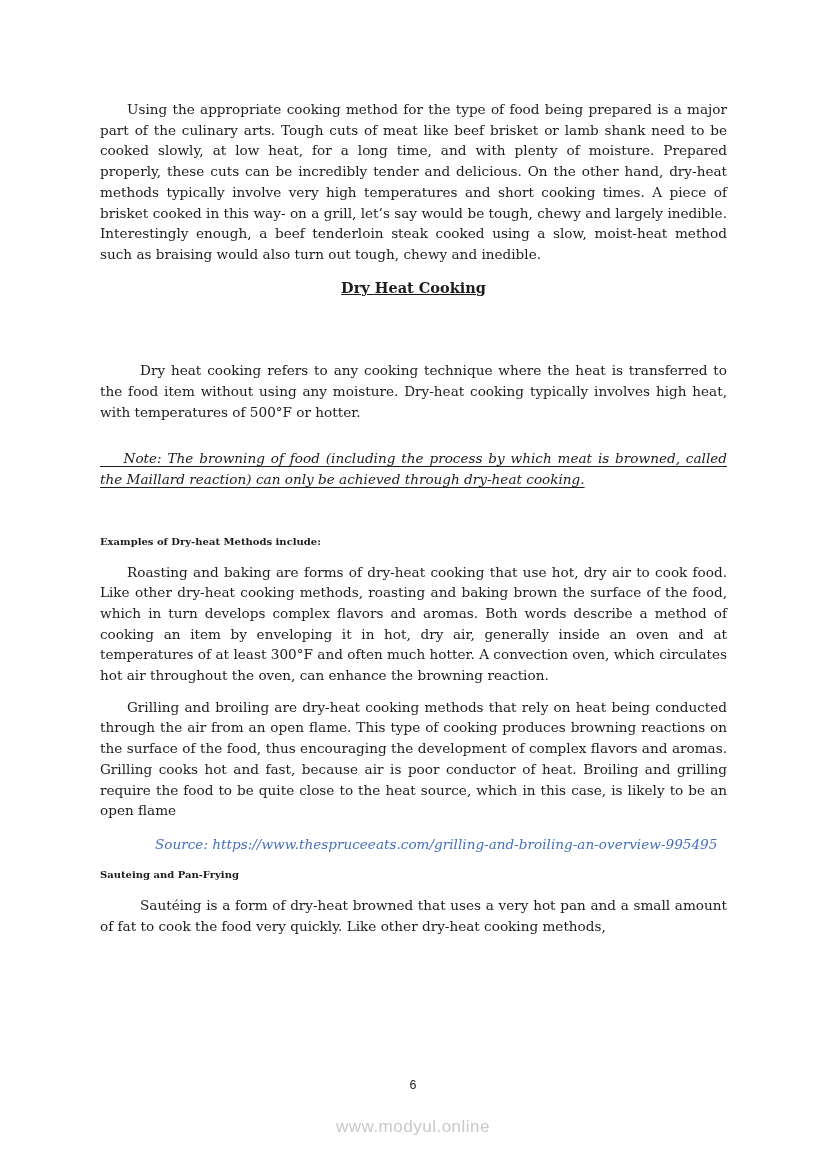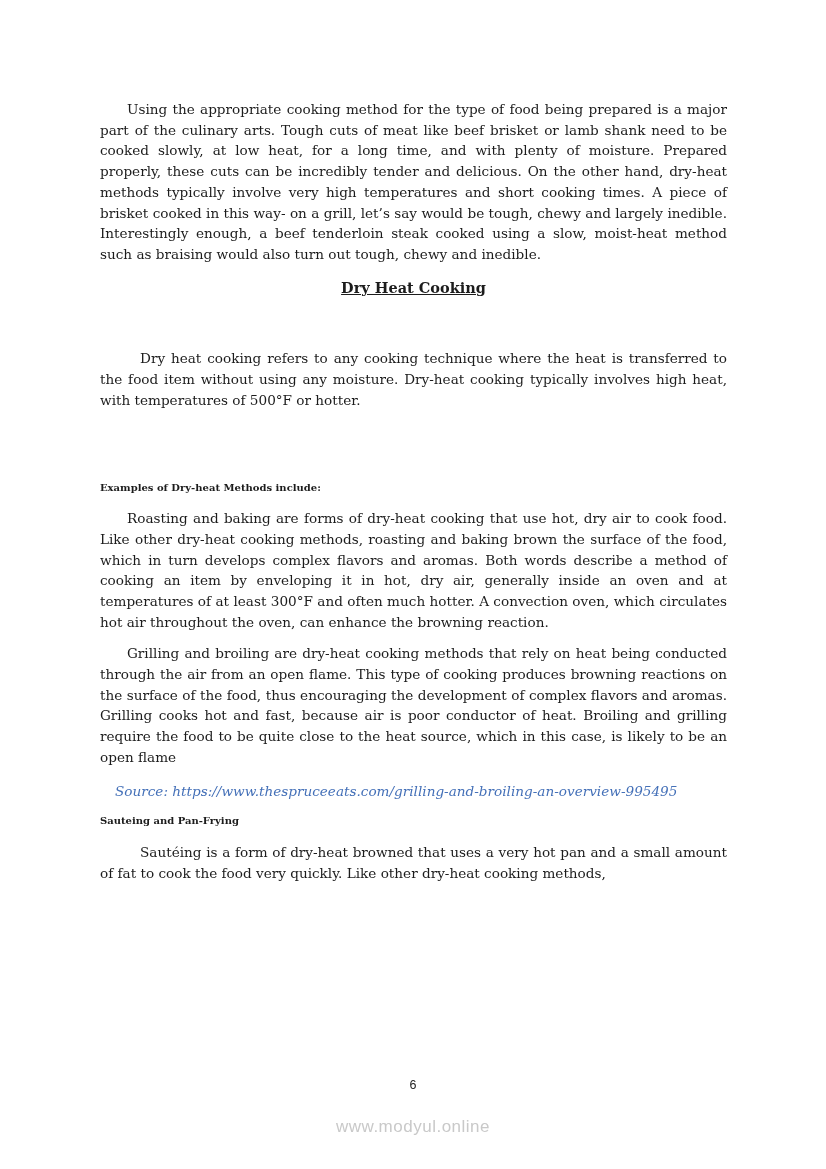--- a/index.html
+++ b/index.html
@@ -25,21 +25,21 @@
     margin: 0;
   }
   .indent { text-indent: 27px; }
   .indent-lg { text-indent: 40px; }
   .doc-heading {
     text-align: center;
     font-weight: bold;
     font-size: 14.5px;
     line-height: 20.7px;
     margin-top: 13px;
-    margin-bottom: 4px;
+    margin-bottom: 16px;
   }
   .doc-heading span { text-decoration: underline; }
   .gap-lg { height: 46px; }
   .gap-md { height: 11px; }
   .gap-note { height: 15px; }
   .gap-examples { height: 42px; }
   .note {
     font-style: italic;
     text-decoration: underline;
     text-underline-offset: 3px;
@@ -54,20 +54,21 @@
   .source-line {
     font-style: italic;
     font-size: 13.6px;
     line-height: 20.7px;
     margin: 13px 0 0 0;
     text-indent: 15px;
   }
   .source-line a {
     text-decoration: none;
     cursor: pointer;
+    margin-left: 40px;
   }
   .page-number {
     position: absolute;
     left: 0;
     top: 1078px;
     width: 826px;
     text-align: center;
     font-family: "Liberation Sans", sans-serif;
     font-size: 12.5px;
   }
@@ -94,20 +95,21 @@
 
     <div class="gap-lg"></div>
 
     <p class="body indent-lg">Dry heat cooking refers to any cooking technique where the heat is transferred to the food item without using any moisture. Dry-heat cooking typically involves high heat, with temperatures of 500°F or hotter.</p>
 
     <div class="gap-md"></div>
 
 
     <div class="gap-note"></div>
 
+    <p class="body note">&nbsp;&nbsp;&nbsp;&nbsp;Note: The browning of food (including the process by which meat is browned, called the Maillard reaction) can only be achieved through dry-heat cooking.</p>
 
     <div class="gap-examples"></div>
 
     <h3 class="sub-heading first">Examples of Dry-heat Methods include:</h3>
 
     <p class="body indent" style="margin-top:9px;">Roasting and baking are forms of dry-heat cooking that use hot, dry air to cook food. Like other dry-heat cooking methods, roasting and baking brown the surface of the food, which in turn develops complex flavors and aromas. Both words describe a method of cooking an item by enveloping it in hot, dry air, generally inside an oven and at temperatures of at least 300°F and often much hotter. A convection oven, which circulates hot air throughout the oven, can enhance the browning reaction.</p>
 
     <p class="body indent" style="margin-top:11px;">Grilling and broiling are dry-heat cooking methods that rely on heat being conducted through the air from an open flame. This type of cooking produces browning reactions on the surface of the food, thus encouraging the development of complex flavors and aromas. Grilling cooks hot and fast, because air is poor conductor of heat. Broiling and grilling require the food to be quite close to the heat source, which in this case, is likely to be an open flame</p>
 
     <p class="source-line"><a id="source-link" style="color: rgb(68, 112, 184);">Source: https://www.thespruceeats.com/grilling-and-broiling-an-overview-995495</a></p>

